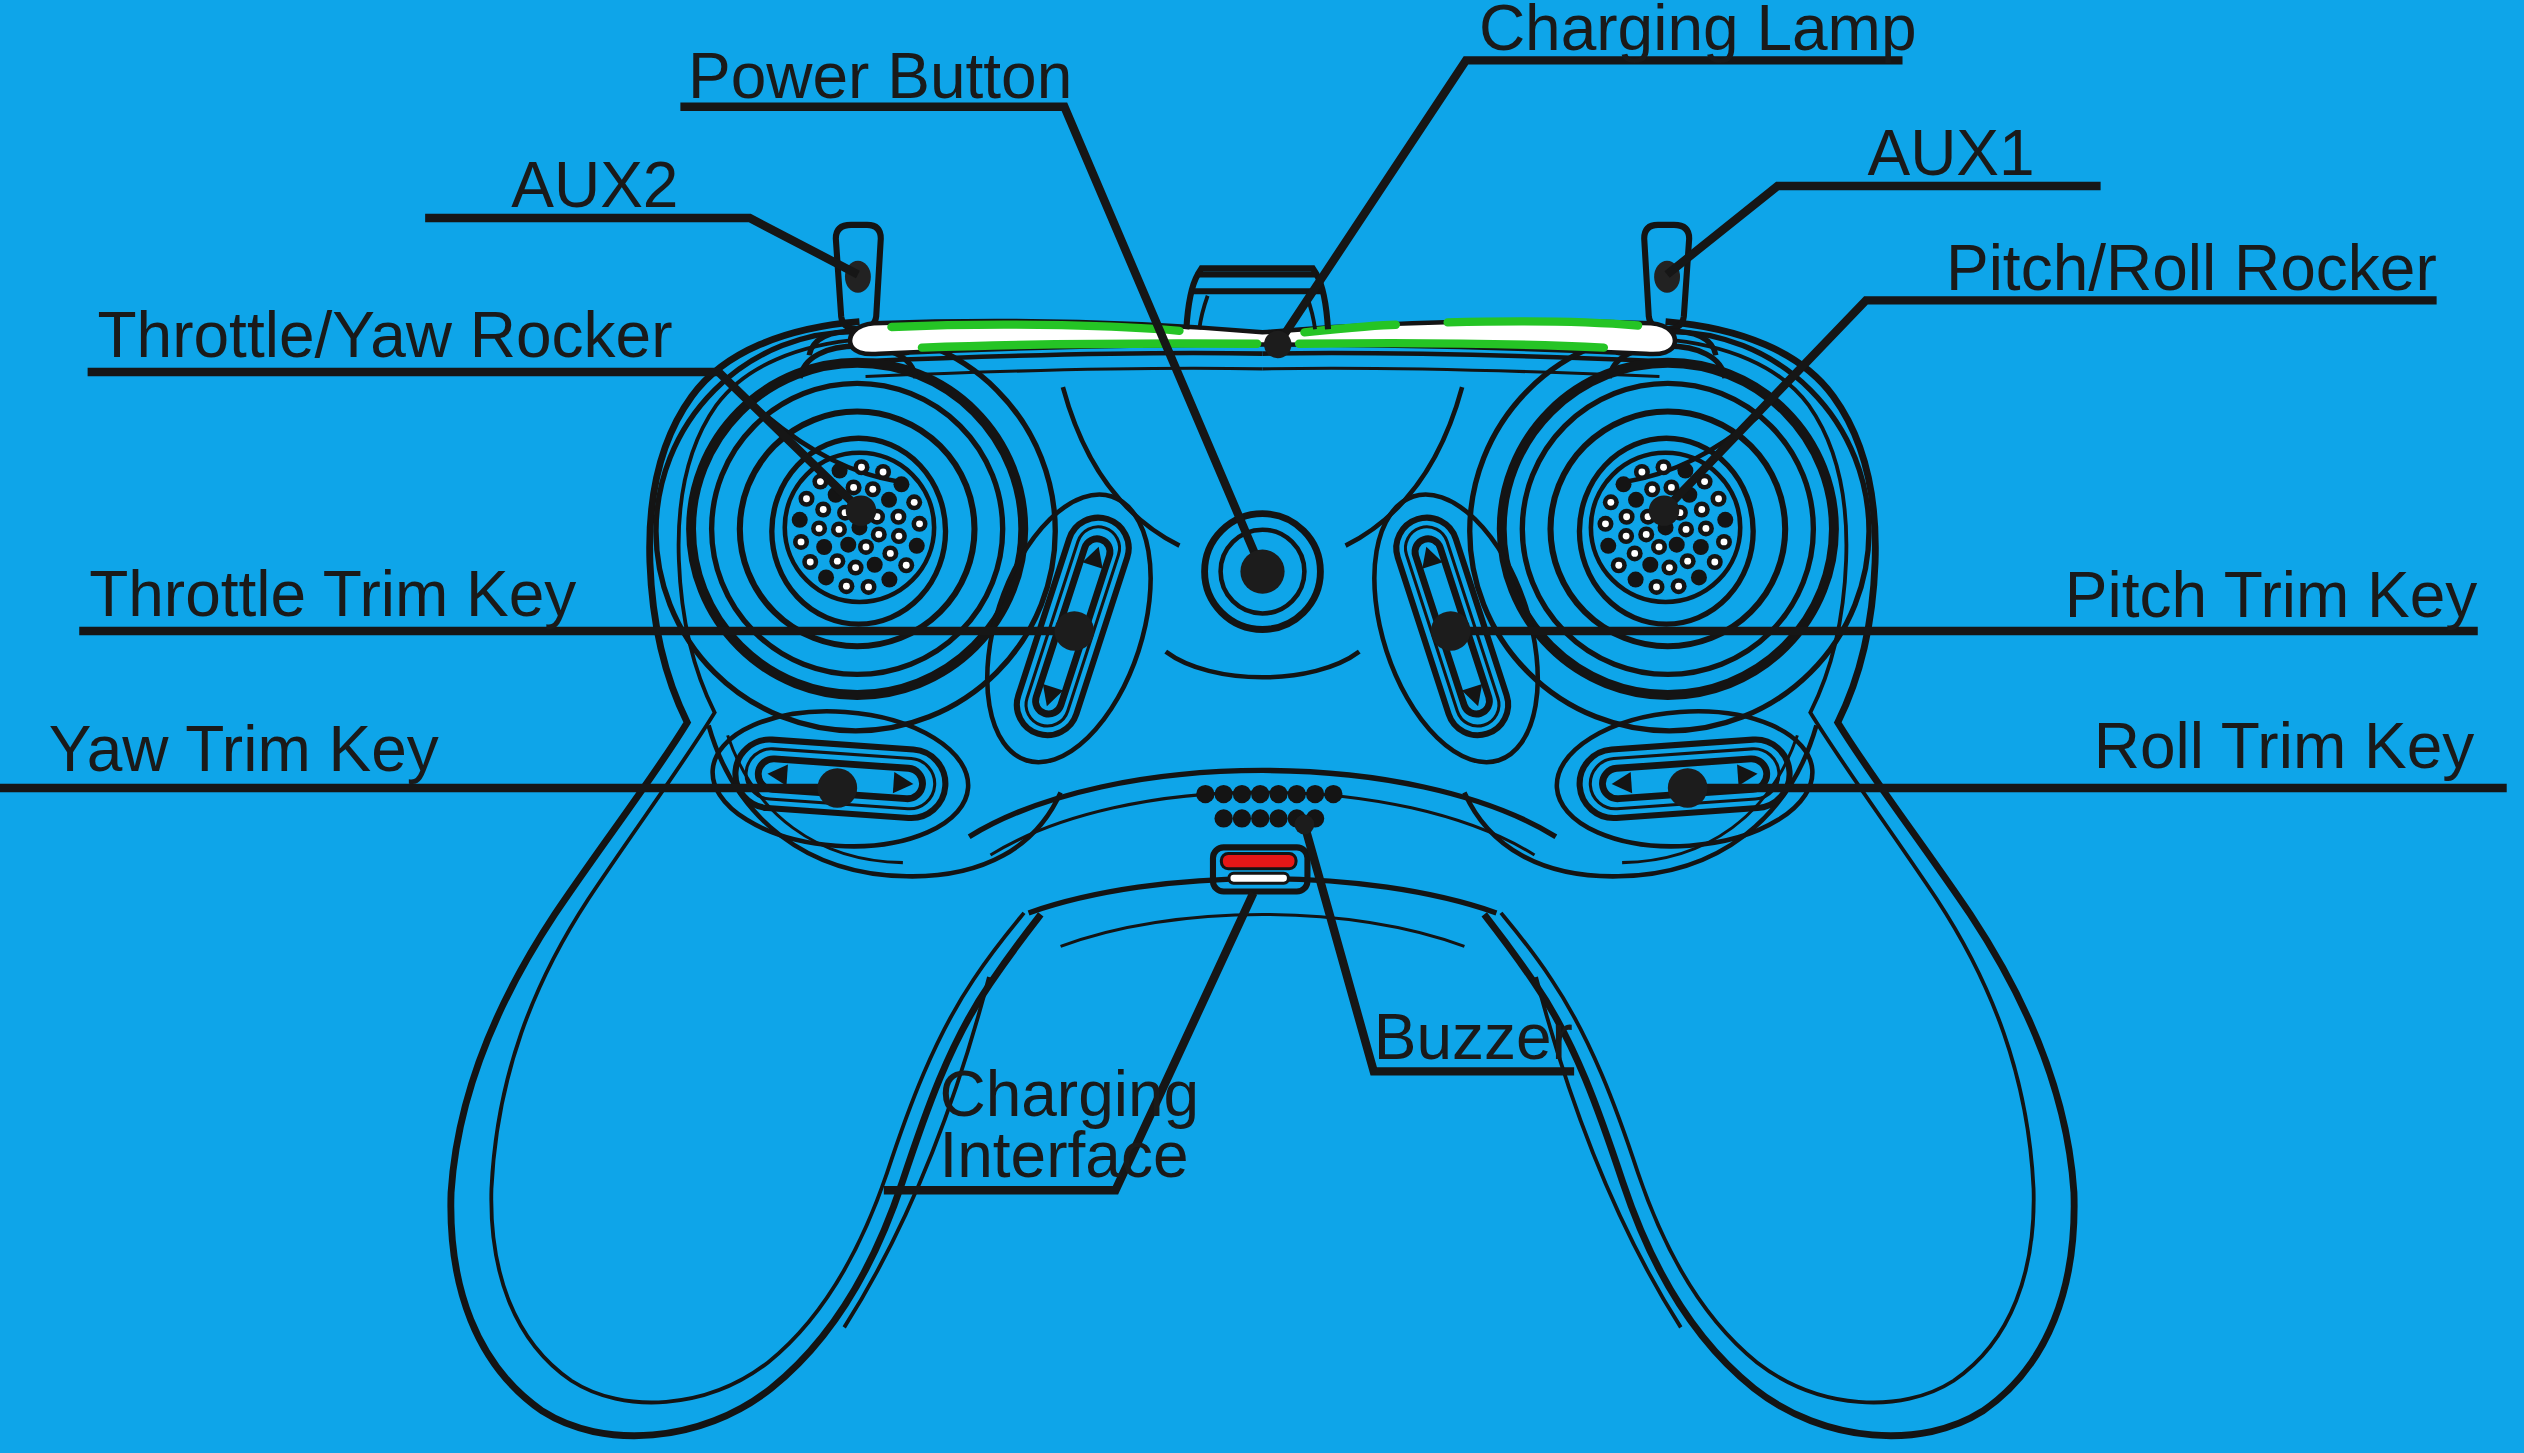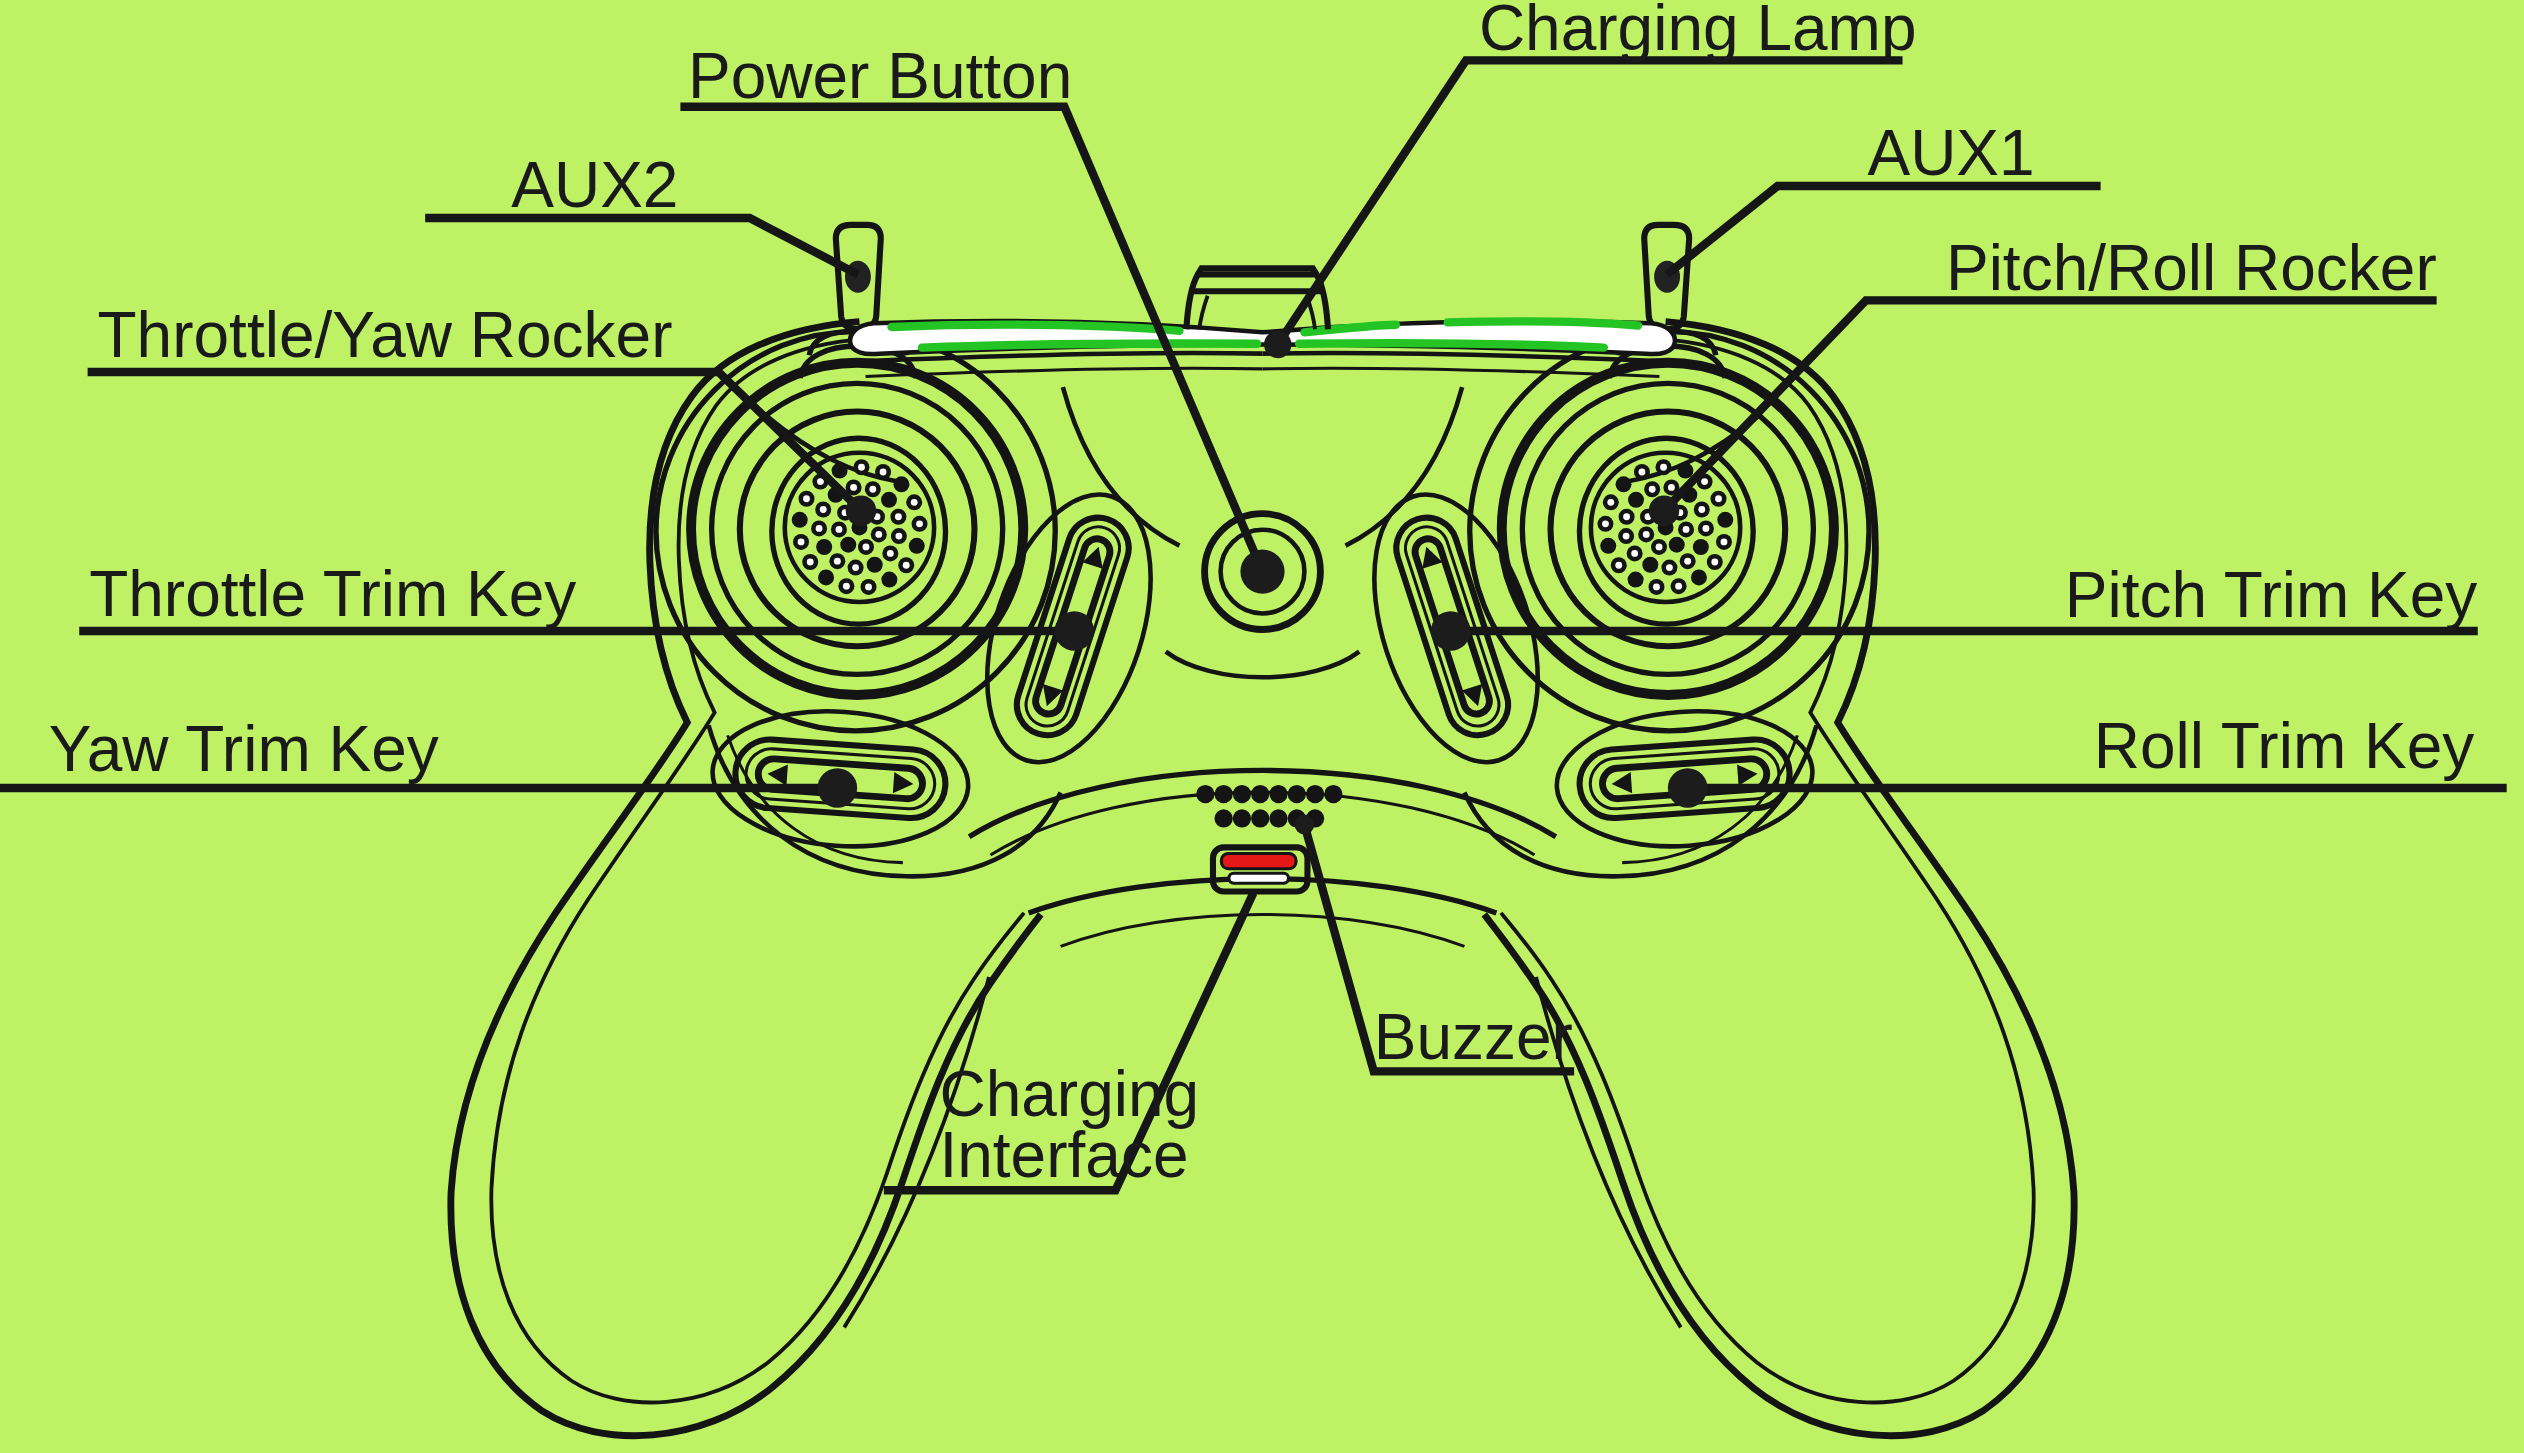--- a/index.html
+++ b/index.html
@@ -1,16 +1,16 @@
 <!DOCTYPE html>
 <html style="font-size:12.2px"><head>
 <meta charset="utf-8">
 <style>
   html,body{margin:0;padding:0;background:#ffffff;}
-  .stage{width:2525px;height:1454px;position:relative;background:#bef264;overflow:hidden;}
+  .stage{width:2525px;height:1454px;position:relative;background:#0ea5e9;overflow:hidden;}
   svg{display:block;}
   .lbl{font-family:"Liberation Sans", sans-serif;font-size:84px;fill:#1a1a1a;}
   .ln{stroke:#161616;stroke-width:11;fill:none;}
   .body-ln{stroke:#141414;fill:none;}
 </style>
 </head>
 <body>
 
 <div class="stage">
 <svg width="2525" height="1454" viewBox="0 0 3314 1908" xmlns="http://www.w3.org/2000/svg">

